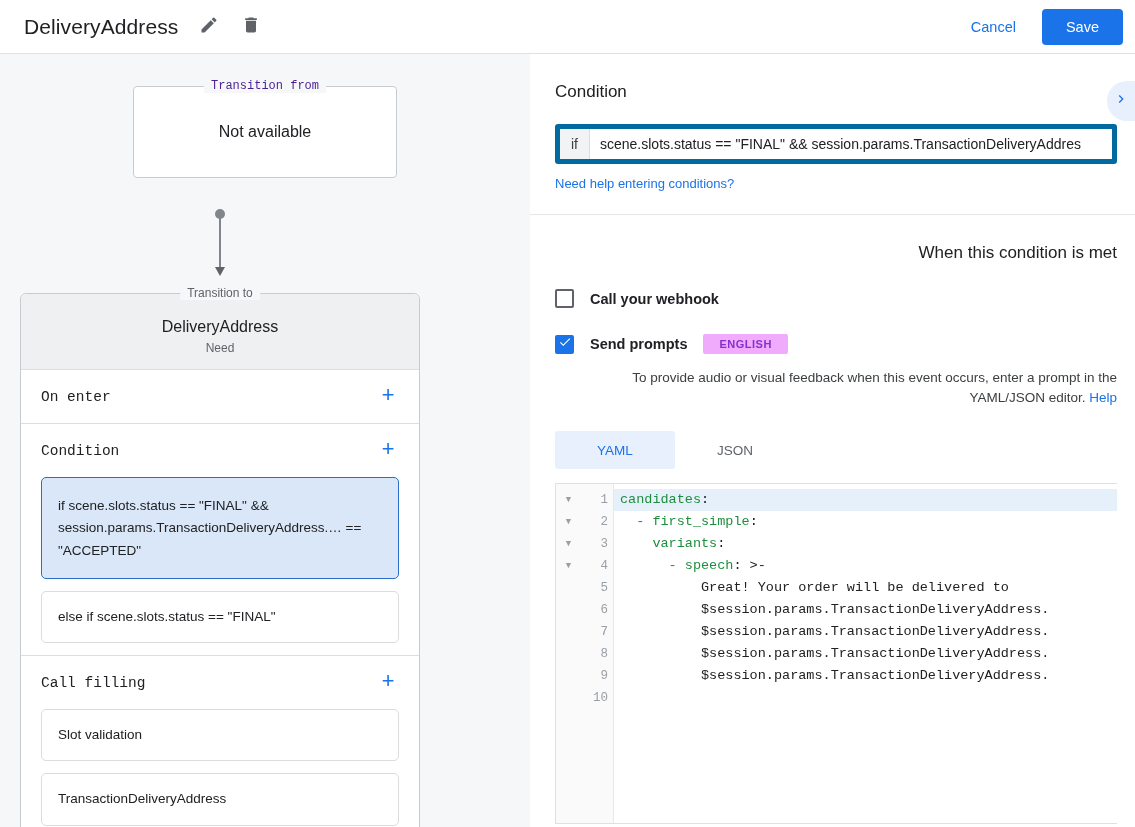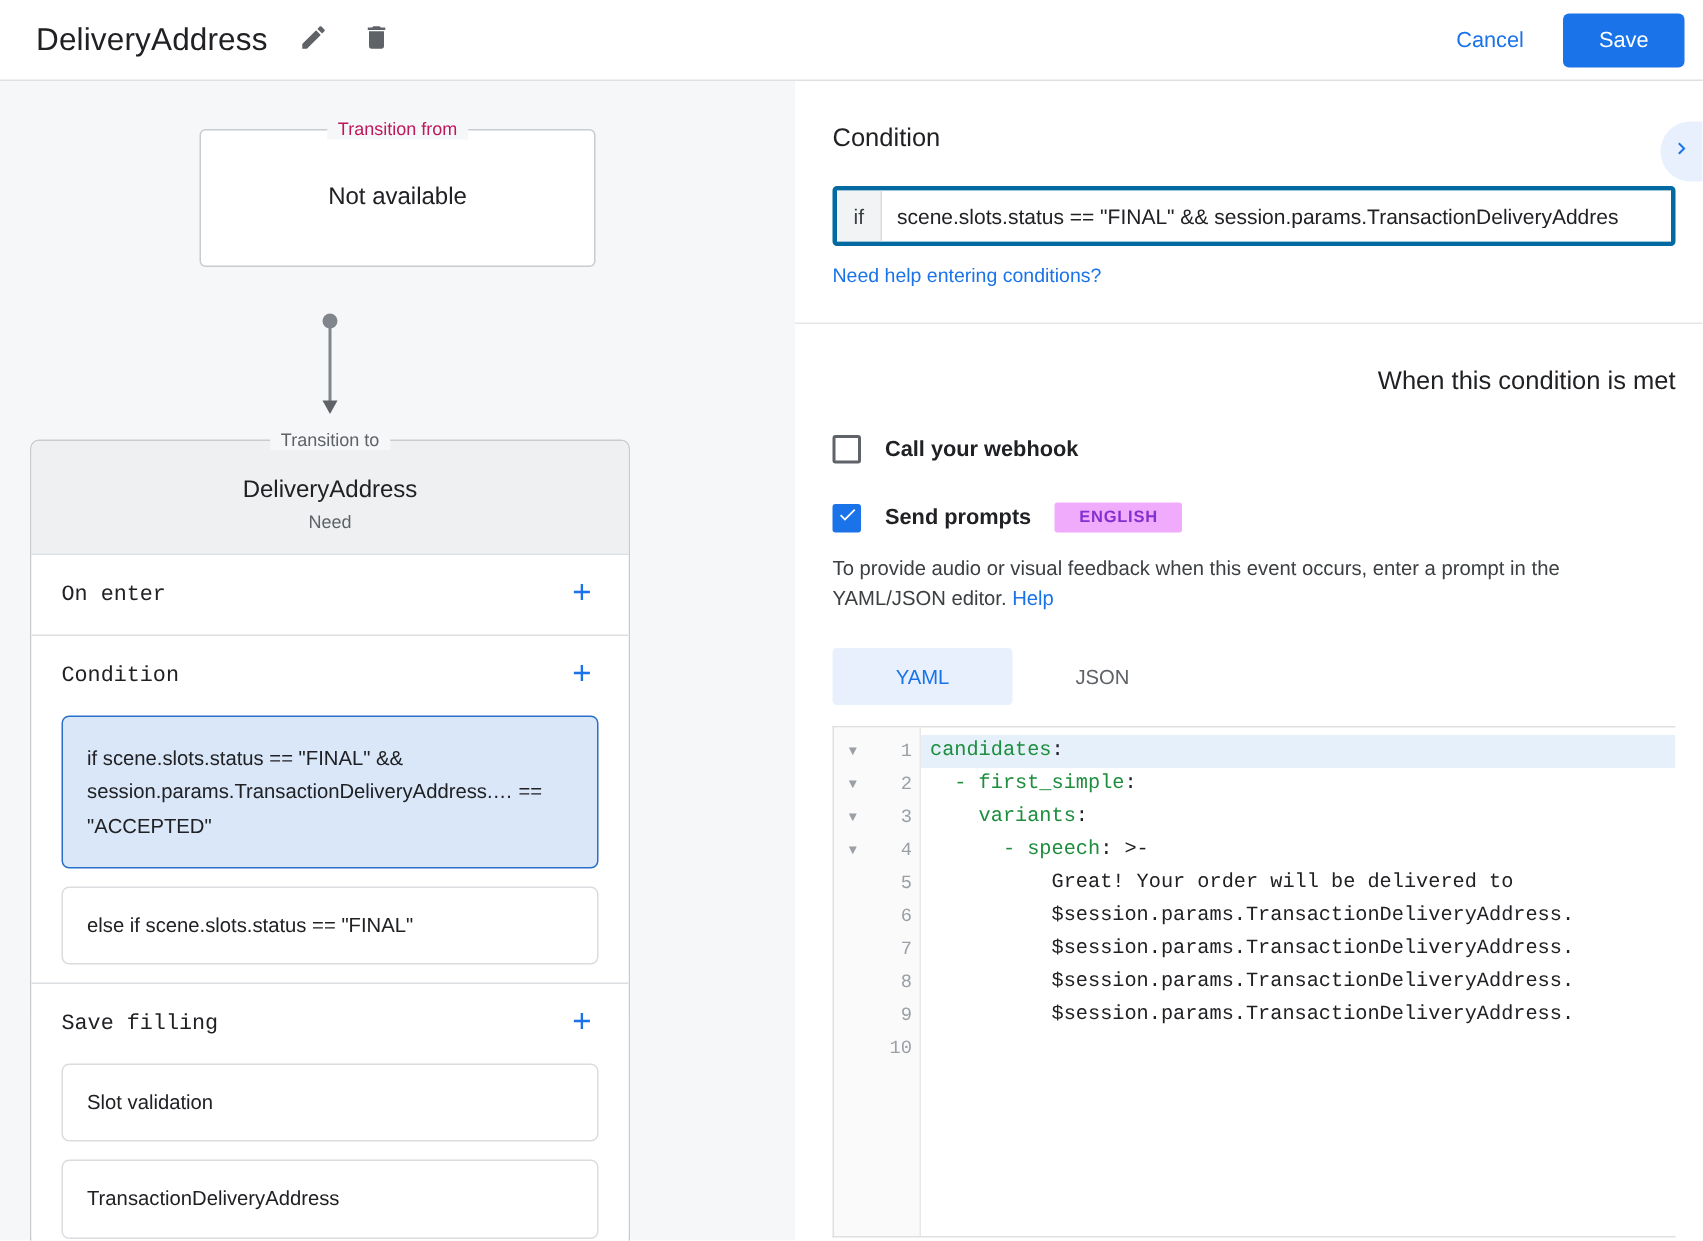--- a/index.html
+++ b/index.html
@@ -61,22 +61,23 @@
     position: relative;
     border: 1px solid #c8ccd0;
     border-radius: 4px;
     background: #ffffff;
   }
   .fieldset .legend {
     position: absolute; top: -8px; left: 50%;
     transform: translateX(-50%);
     background: #f6f7f9;
     padding: 0 7px;
-    font-size: 12px; color: #be185d;
+    font-size: 12px; color: #4c1d95;
     white-space: nowrap;
+    font-family: Liberation Mono, monospace;
   }
   #transition-from-box {
     width: 264px; height: 92px;
     margin: 18px auto 0 auto;
     display: flex; align-items: center; justify-content: center;
   }
   #transition-from-box .legend { background: #f6f7f9; }
   .node-title { font-size: 16px; color: #202124; }
 
   
@@ -170,21 +171,21 @@
   .expand-btn {
     position: absolute; right: 0; top: 27px;
     width: 28px; height: 40px;
     background: #e8f0fe;
     border-radius: 20px 0 0 20px;
     display: flex; align-items: center; justify-content: center;
     cursor: pointer;
   }
   .cond-input-row {
     display: flex; margin-top: 22px;
-    border: 3px solid #0369a1; border-radius: 3px;
+    border: 5px solid #0369a1; border-radius: 3px;
     height: 40px; overflow: hidden;
     margin-right: 0px;
   }
   .cond-if {
     width: 30px; flex: none;
     background: #f1f3f4;
     border-right: 1px solid #dadce0;
     display: flex; align-items: center; justify-content: center;
     font-size: 14px; color: #3c4043;
   }
@@ -220,21 +221,21 @@
   }
   .lang-badge {
     margin-left: 16px;
     background: #f0abfc; color: #8430ce;
     font-size: 11px; font-weight: bold;
     letter-spacing: .5px;
     padding: 4px 16px; border-radius: 2px;
   }
   .hint {
     margin-top: 14px; font-size: 13.5px;
-    color: #3c4043; line-height: 1.45; max-width: 566px;
+    color: #3c4043; line-height: 1.45; max-width: 566px; text-align: right;
   }
   .hint a { color: #1a73e8; text-decoration: none; cursor: pointer; }
 
   .tabs { display: flex; margin-top: 24px; }
   .tab {
     width: 120px; height: 38px;
     display: flex; align-items: center; justify-content: center;
     font-size: 13.5px; color: #5f6368; cursor: pointer;
     font-weight: 500;
   }
@@ -342,21 +343,21 @@
       <div class="section-header">
         <div class="section-title">Condition</div>
         <div class="plus-btn">+</div>
       </div>
       <div class="chip selected tall">if scene.slots.status == "FINAL" &amp;&amp; session.params.TransactionDeliveryAddress.… == "ACCEPTED"</div>
       <div class="chip">else if scene.slots.status == "FINAL"</div>
     </div>
 
     <div class="section">
       <div class="section-header">
-        <div class="section-title">Save filling</div>
+        <div class="section-title">Call filling</div>
         <div class="plus-btn">+</div>
       </div>
       <div class="chip">Slot validation</div>
       <div class="chip">TransactionDeliveryAddress</div>
     </div>
 
   </div>
 </div>
 
 <div class="right-panel">

